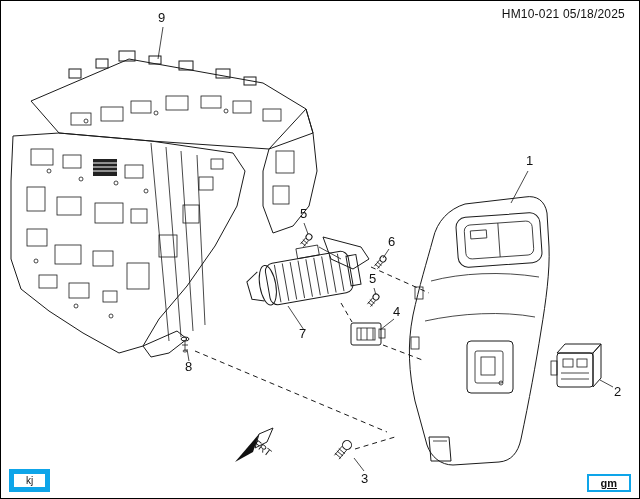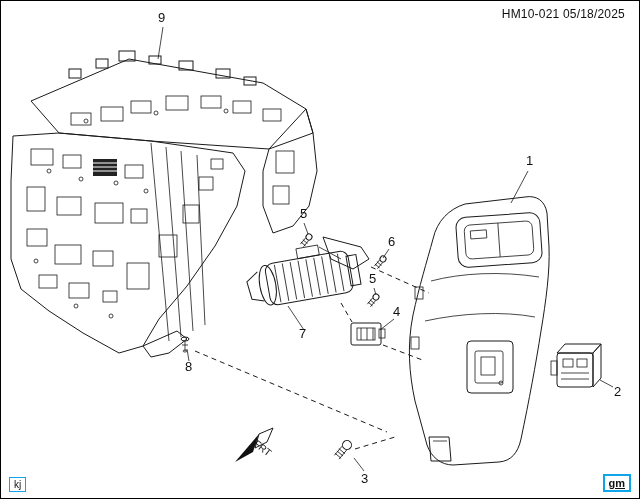--- a/index.html
+++ b/index.html
@@ -8,22 +8,22 @@
     border:1px solid #000;box-sizing:border-box;overflow:hidden;
     font-family:"Liberation Sans", sans-serif;color:#111;
   }
   .doc-number{
     position:absolute;top:6px;right:14px;font-size:12px;letter-spacing:0.2px;
   }
   .callout{
     position:absolute;font-size:13px;line-height:1;color:#111;
   }
   .corner-box{
-    position:absolute;bottom:6px;border:1px solid #0ea5e9;font-size:10px;
-    padding:1px 4px;background:#fff;
+    position:absolute;bottom:6px;border:5px solid #0ea5e9;font-size:10px;
+    padding:1px 12px;background:#fff;
   }
   .corner-box.left{left:8px;}
   .corner-box.right{
     right:8px;border-width:2px;font-size:11px;font-weight:bold;
   }
   .corner-box.right span{text-decoration:underline;}
   svg{position:absolute;left:0;top:0;}
   .ln{stroke:#1b1b1b;stroke-width:1;fill:none;}
   .lnthin{stroke:#1b1b1b;stroke-width:0.8;fill:none;}
   .dash{stroke:#1b1b1b;stroke-width:1;fill:none;stroke-dasharray:5 4;}

